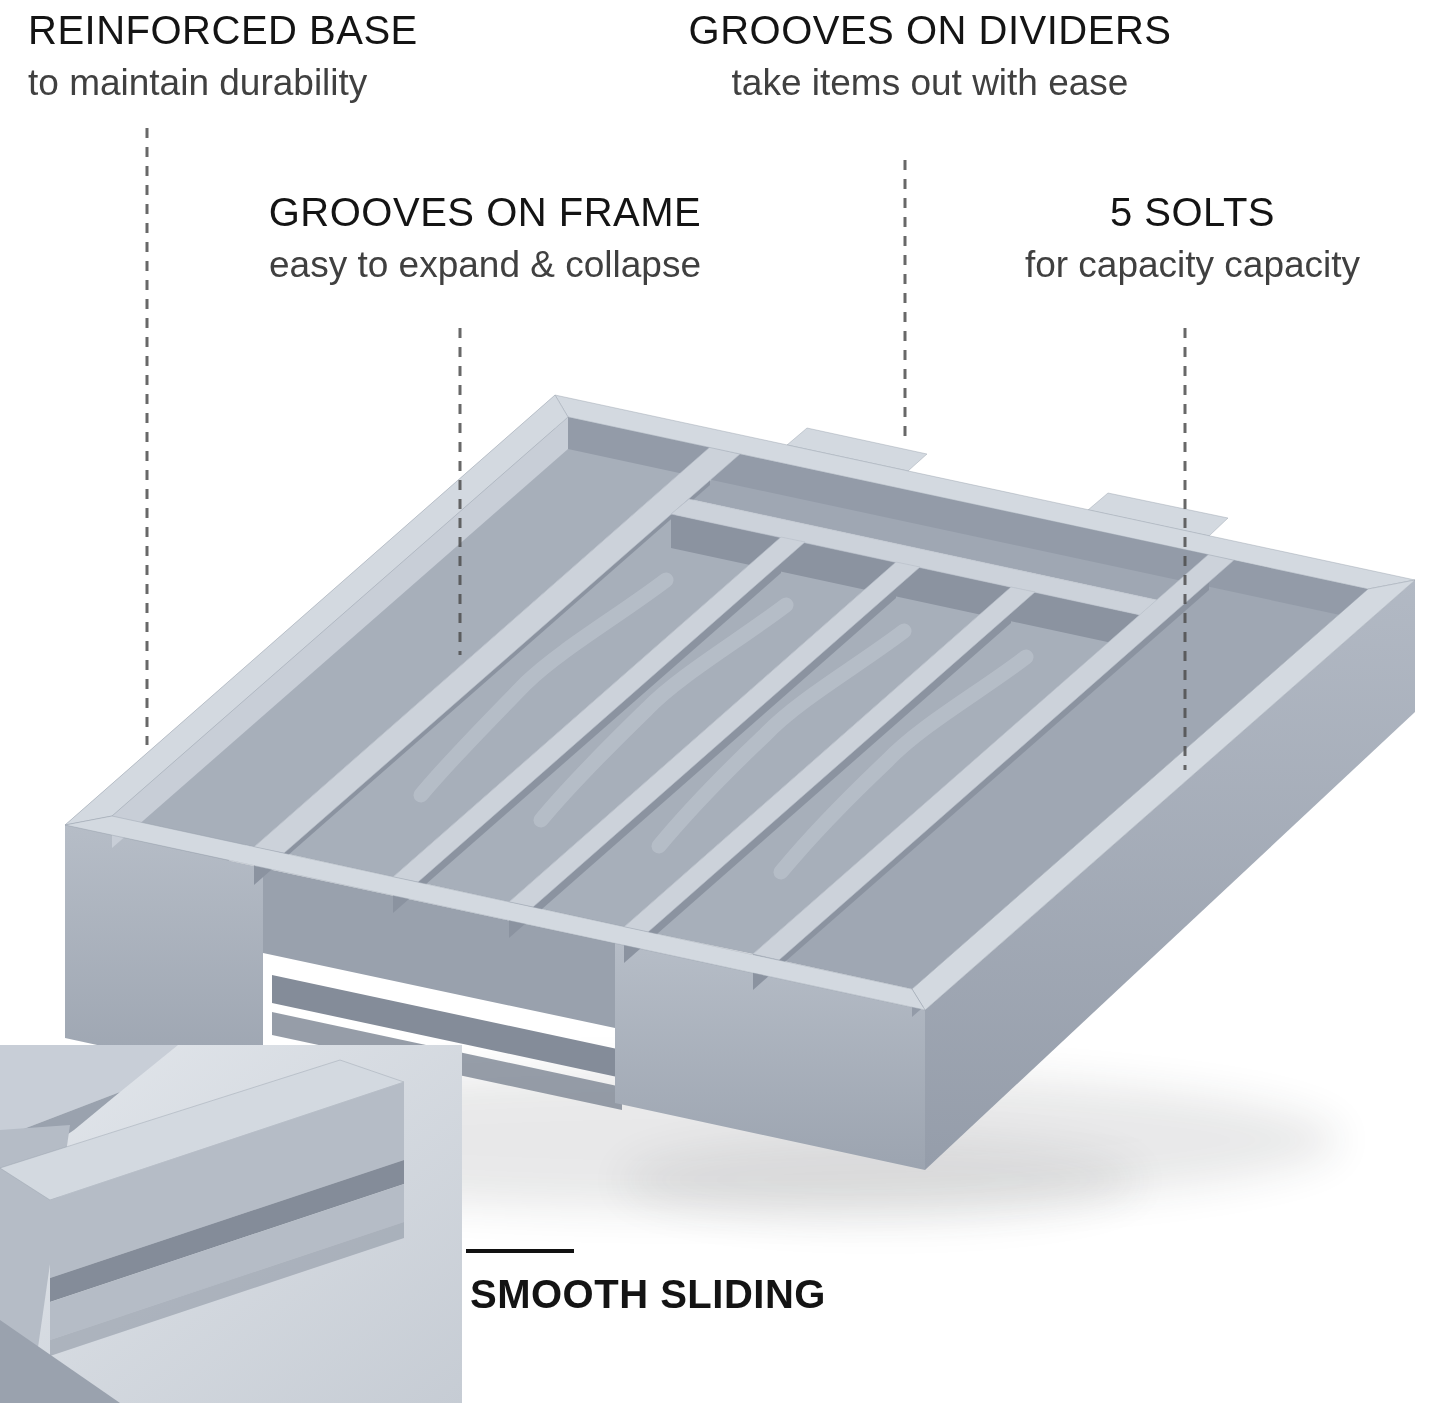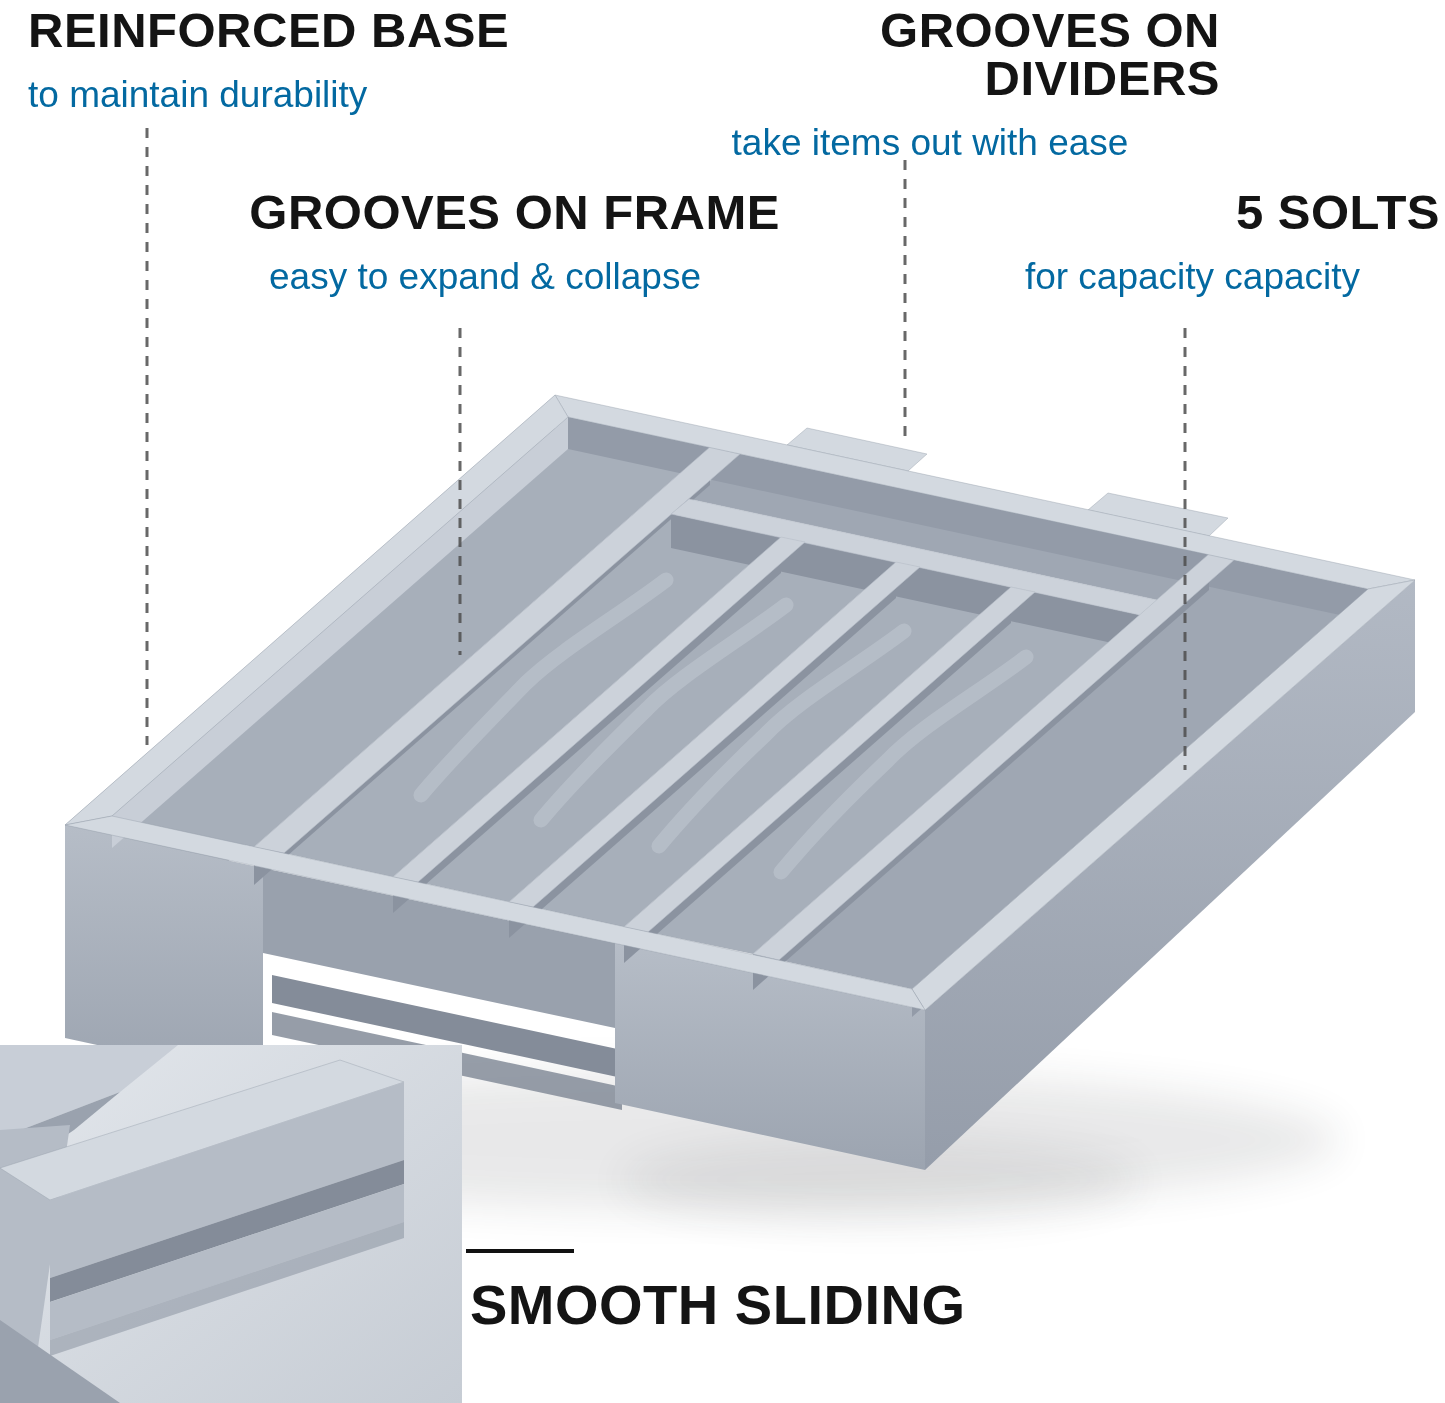--- a/index.html
+++ b/index.html
@@ -7,39 +7,38 @@
     position:relative;
     width:1445px;height:1403px;
     background:var(--bg,#ffffff);
     overflow:hidden;
     font-family:"Liberation Sans", sans-serif;
     color:var(--text,#141414);
   }
   .scene{position:absolute;left:0;top:0;}
   .label-block{position:absolute;}
   .label-title{
-    font-weight:bold;
-    font-size:49px;
+    font-weight:normal;
+    font-size:40px;
     line-height:48px;
     letter-spacing:.5px;
     color:var(--text,#141414);
-    text-align:right;
   }
   .label-sub{
     font-size:37px;
     line-height:46px;
-    margin-top:18px;
-    color:#0369a1;
+    margin-top:6px;
+    color:#404040;
   }
   .centered{text-align:center;}
   .smooth-label{
     position:absolute;
     left:470px;top:1272px;
     font-weight:bold;
-    font-size:56px;
+    font-size:40px;
     letter-spacing:.5px;
     color:var(--text,#141414);
   }
   
   .f-rim{fill:var(--rim);stroke:#98a0ac;stroke-width:.8;stroke-opacity:.55;}
   .f-divider-top{fill:var(--divider_top);stroke:#b9c0c9;stroke-width:.6;}
   .f-floor{fill:var(--floor);}
   .f-floor-dark{fill:var(--floor_dark);}
   .f-side{fill:var(--side_shadow);}
   .f-wall{fill:var(--wall_outer);}

